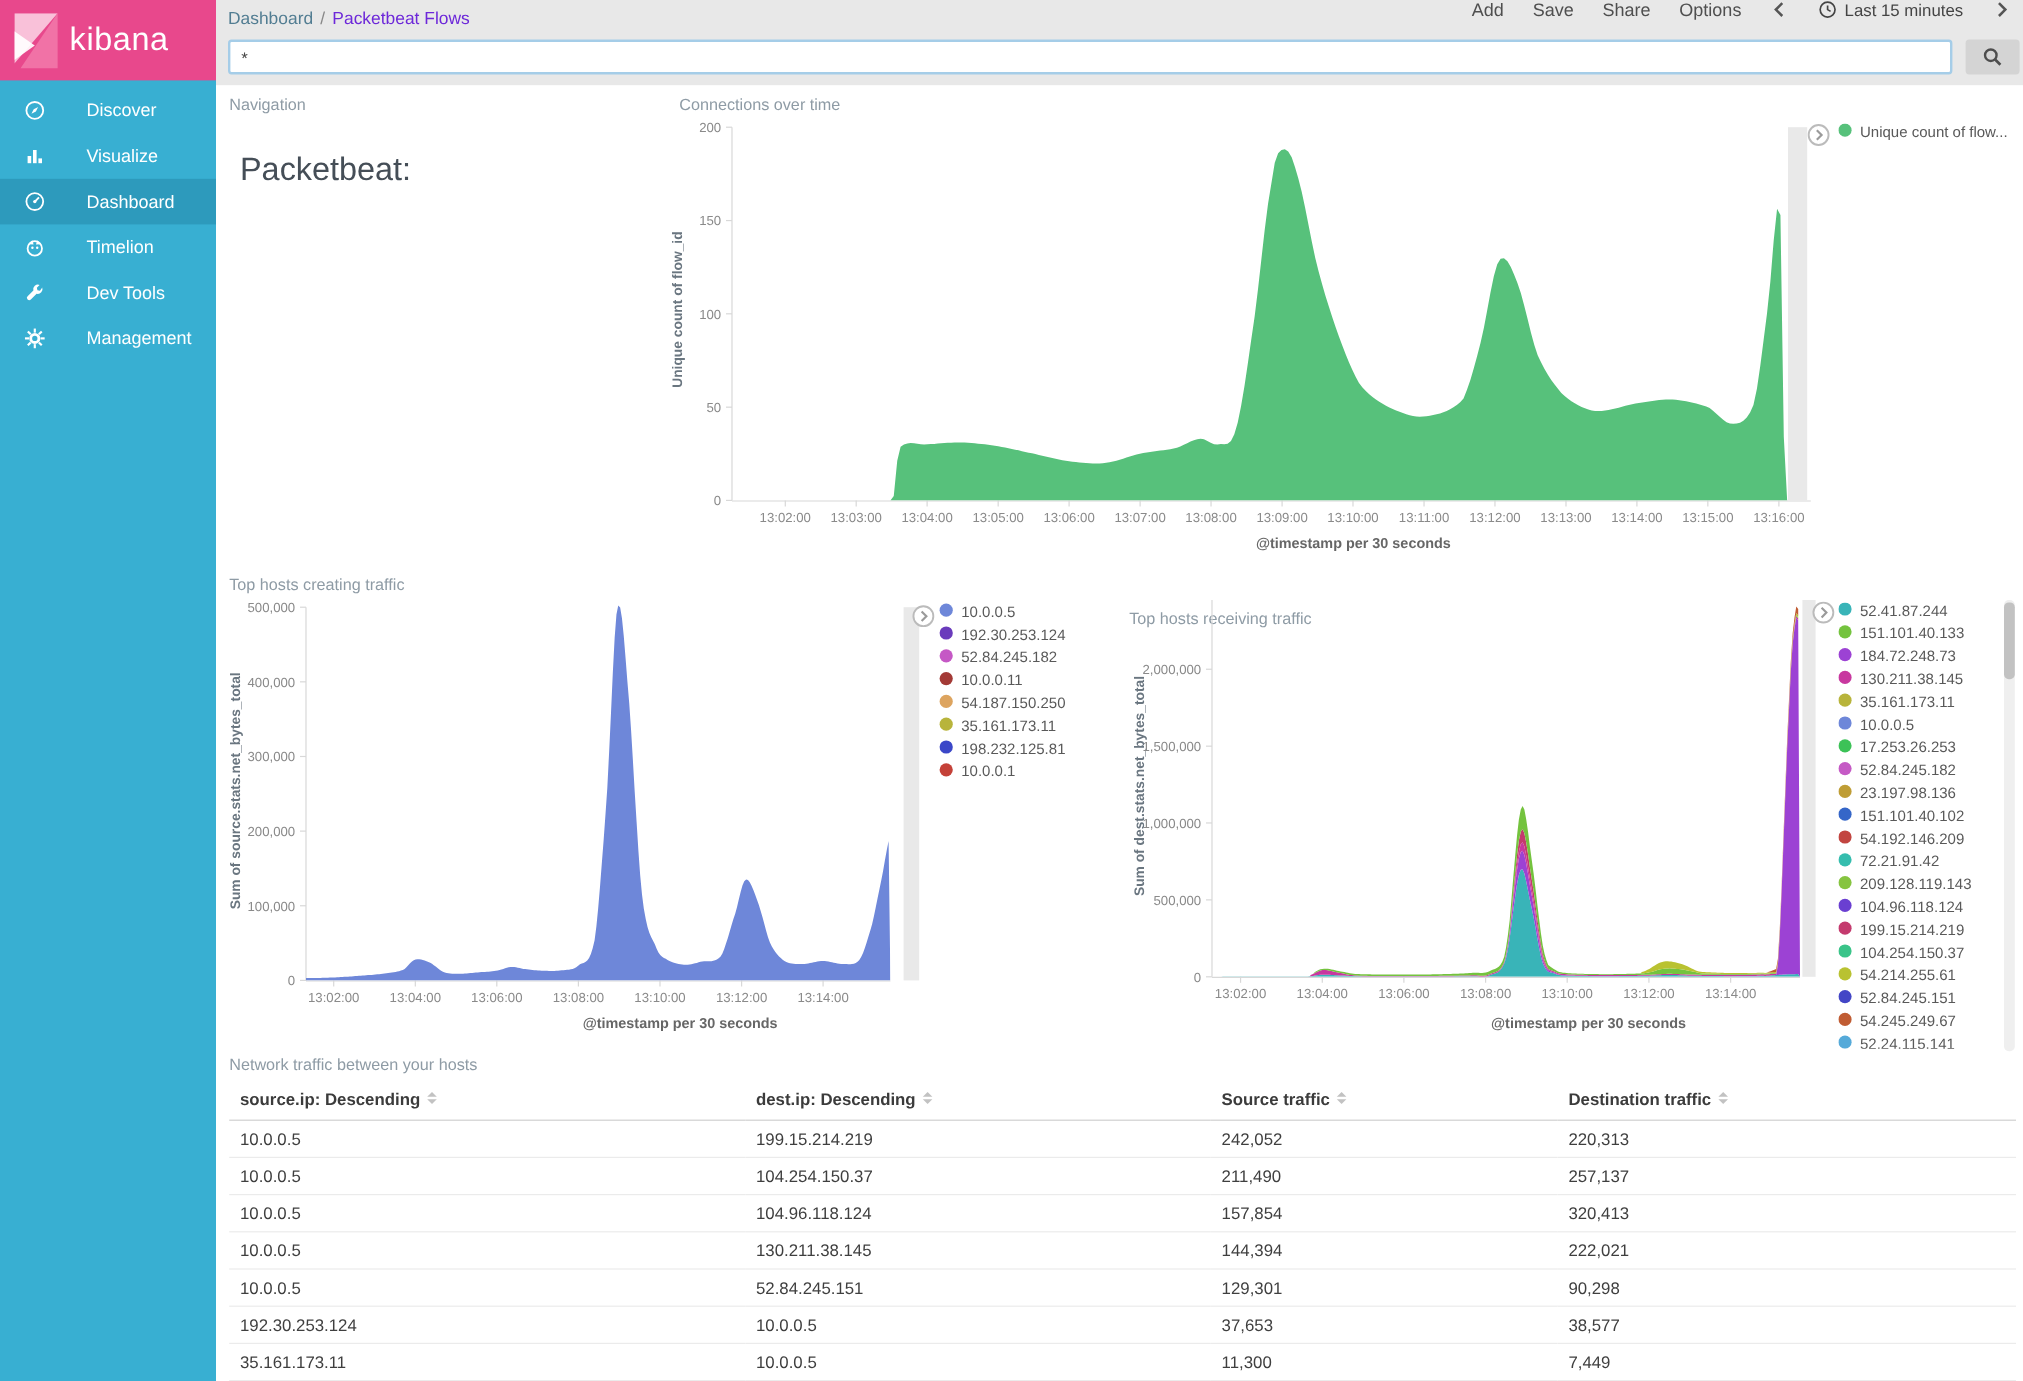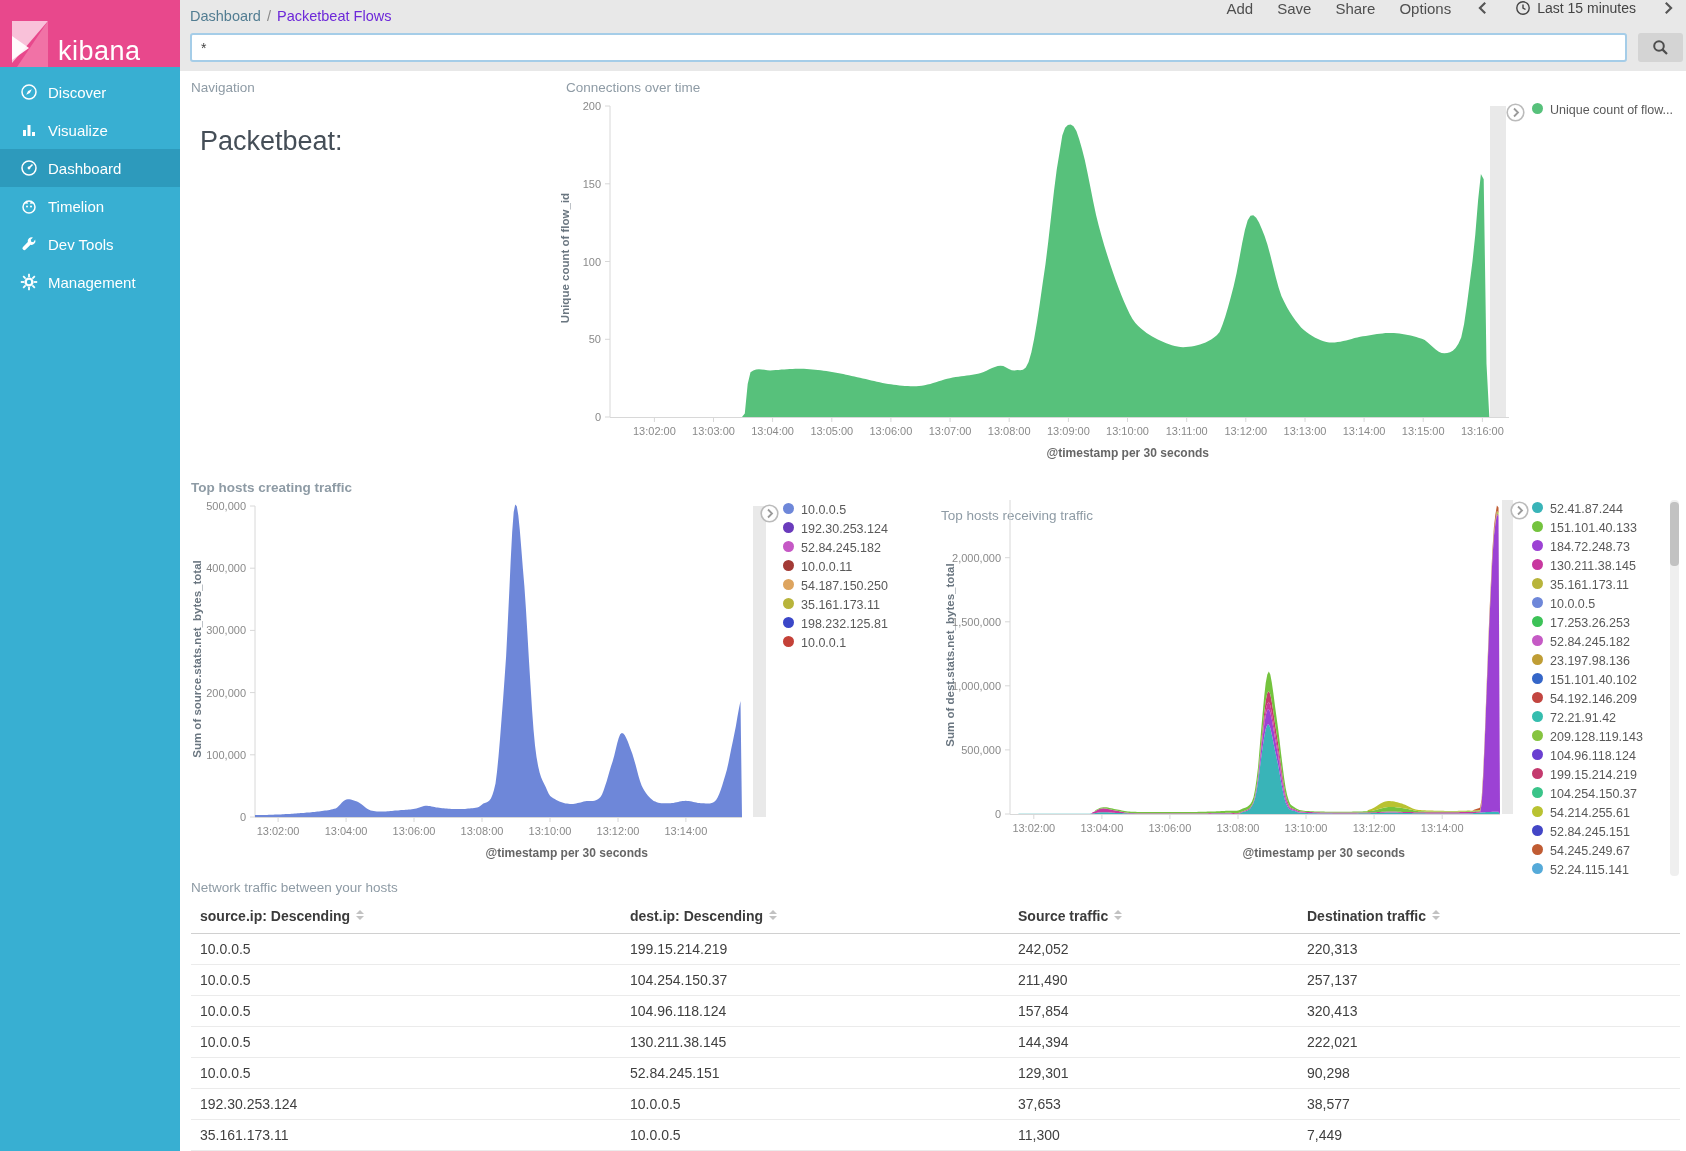--- a/index.html
+++ b/index.html
@@ -1,25 +1,25 @@
 <!DOCTYPE html>
 <html><head>
 <meta charset="utf-8">
 <style>
   html,body{margin:0;padding:0;background:#fff;font-family:"Liberation Sans",sans-serif;}
   .screen{position:relative;width:1686px;height:1151px;overflow:hidden;background:#fff;}
   
   .sidebar{position:absolute;left:0;top:0;width:180px;height:1151px;background:#38afd2;}
-  .logo{position:absolute;left:0;top:0;width:208px;height:67px;background:#e8488c;display:flex;align-items:flex-end;cursor:pointer;}
+  .logo{position:absolute;left:0;top:0;width:208px;height:67px;background:#e8488c;display:flex;align-items:center;cursor:pointer;}
   .logo-mark{margin-left:12px;}
   .logo-text{color:#fff;font-size:27px;margin-left:8px;letter-spacing:0.5px;}
   .side-item{position:absolute;left:0;width:180px;height:38px;display:flex;align-items:center;cursor:pointer;color:#fff;}
   .side-item.active{background:#2d9abc;}
   .side-item .ic{margin-left:20px;width:18px;height:18px;}
-  .side-item .lbl{margin-left:10px;font-size:15px;}
+  .side-item .lbl{margin-left:34px;font-size:15px;}
   
   .topband{position:absolute;left:180px;top:0;width:1506px;height:71px;background:#e8e8e8;}
   .breadcrumb{position:absolute;left:190px;top:8px;font-size:14.5px;color:#666;}
   .breadcrumb a{color:#527d92;text-decoration:none;cursor:pointer;}
   .breadcrumb .sep{margin:0 6px;color:#888;}
   .breadcrumb .cur{color:#6d28d9;}
   .topnav-right{position:absolute;right:10px;top:0;height:16px;display:flex;align-items:center;gap:24px;}
   .topnav-right .act{font-size:15px;color:#4f4f4f;cursor:pointer;}
   .timepicker{display:flex;align-items:center;gap:6px;font-size:14px;color:#444;cursor:pointer;}
   .chev{cursor:pointer;display:flex;align-items:center;}
@@ -227,21 +227,21 @@
         <path d="M8 5.5 L12 9.5 L8 13.5" fill="none" stroke="#9a9a9a" stroke-width="1.8"></path>
       </svg>
   </div>
   <div class="legend" id="legend-c1" style="left:1532px;top:103px;width:154px;overflow:hidden;">
       <div class="legend-item">
         <span class="dot" style="background:#57c17b"></span>
         <span>Unique count of flow...</span>
       </div>
     </div>
 
-  <div class="panel-title" style="left:191px;top:480px;font-weight:bold;">Top hosts creating traffic</div>
+  <div class="panel-title" style="left:191px;top:480px;">Top hosts creating traffic</div>
   <div class="ytitle" style="left:32px;top:653px;width:330px;">Sum of source.stats.net_bytes_total</div>
   <svg class="chart" id="svg-c2" style="left:185px;top:496px;" width="600" height="350">
       <defs>
         <clipPath id="clip-c2">
           <rect x="70" y="8" width="487" height="313"></rect>
         </clipPath>
       </defs>
       <line x1="70" y1="10" x2="70" y2="321" stroke="#d8d8d8" stroke-width="1"></line>
       <line x1="70" y1="321.5" x2="557" y2="321.5" stroke="#d8d8d8" stroke-width="1"></line>
       <line x1="65" y1="321.0" x2="70" y2="321.0" stroke="#d8d8d8" stroke-width="1"></line>

